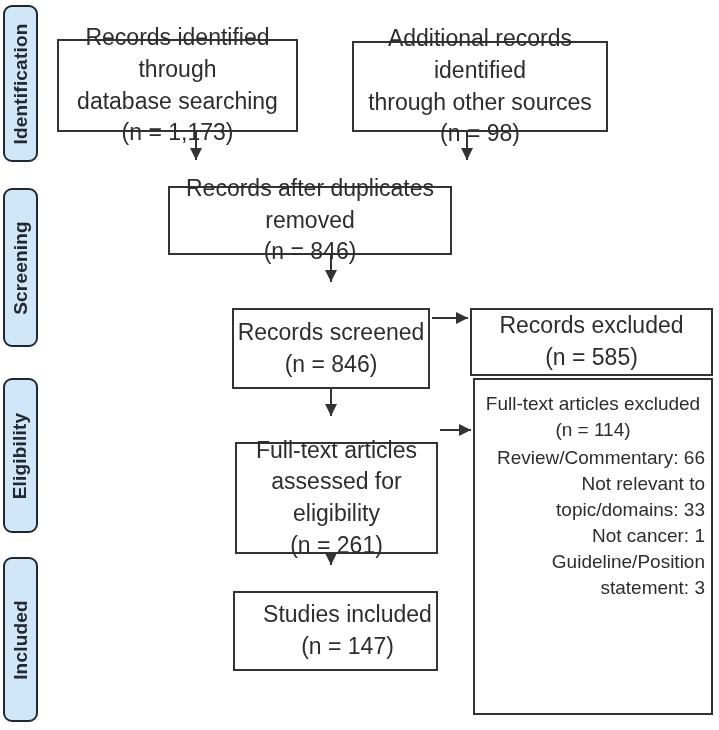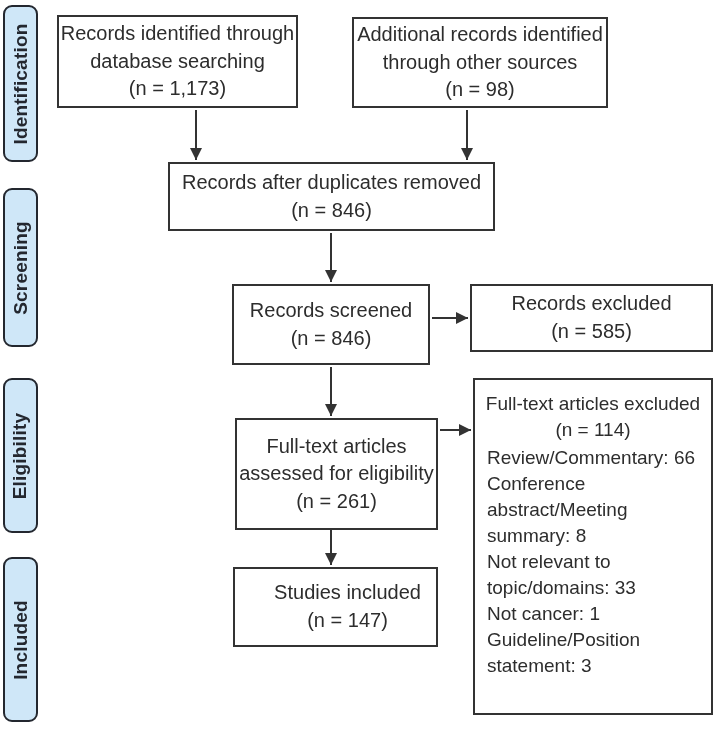--- a/index.html
+++ b/index.html
@@ -60,31 +60,32 @@
   .pill-screening      { top: 188px; height: 159px; }
   .pill-eligibility    { top: 378px; height: 155px; }
   .pill-included       { top: 557px; height: 165px; }
 
   .flow-box {
     position: absolute;
     box-sizing: border-box;
     background: var(--box-fill);
     border: 2px solid var(--box-border);
     color: var(--text);
-    font-size: 20px;
+    font-size: 23px;
     line-height: 1.38;
     display: flex;
     align-items: center;
     justify-content: center;
     text-align: center;
     white-space: pre-line;
+    margin-top: 24px;
   }
   .box-identified  { left: 57px;  top: 15px;  width: 241px; height: 93px; }
   .box-additional  { left: 352px; top: 17px;  width: 256px; height: 91px; }
-  .box-dedup       { left: 168px; top: 162px; width: 327px; height: 69px; }
+  .box-dedup       { left: 168px; top: 162px; width: 284px; height: 69px; }
   .box-screened    { left: 232px; top: 284px; width: 198px; height: 81px; }
   .box-excluded    { left: 470px; top: 284px; width: 243px; height: 68px; }
   .box-assessed    { left: 235px; top: 418px; width: 203px; height: 112px; }
   .box-included    { left: 233px; top: 567px; width: 205px; height: 80px; padding-left: 24px; }
 
   .box-ft-excluded {
     position: absolute;
     left: 473px; top: 378px; width: 240px; height: 337px;
     box-sizing: border-box;
     background: var(--box-fill);
@@ -94,21 +95,21 @@
     padding: 11px 6px 4px 6px;
   }
   .box-ft-excluded .ft-header {
     text-align: center;
     white-space: pre-line;
     line-height: 26px;
   }
   .box-ft-excluded .ft-reasons {
     margin-top: 2px;
     padding-left: 6px;
-    text-align: left;
+    text-align: right;
     line-height: 26px;
   }
   .ft-reasons .reason { white-space: pre-line; }
 </style>
 </head>
 <body>
 
 <div class="stage-canvas">
 
   <svg class="arrow-layer" viewBox="0 0 719 730" xmlns="http://www.w3.org/2000/svg">
@@ -160,23 +161,20 @@
 assessed for eligibility
 (n = 261)</div>
 
   <div class="box-ft-excluded">
     <div class="ft-header">Full-text articles excluded
 (n = 114)</div>
     <div class="ft-reasons">
 
         <div class="reason">Review/Commentary: 66</div>
 
-        <div class="reason">Conference
-abstract/Meeting
-summary: 8</div>
 
         <div class="reason">Not relevant to
 topic/domains: 33</div>
 
         <div class="reason">Not cancer: 1</div>
 
         <div class="reason">Guideline/Position
 statement: 3</div>
 
       </div>

